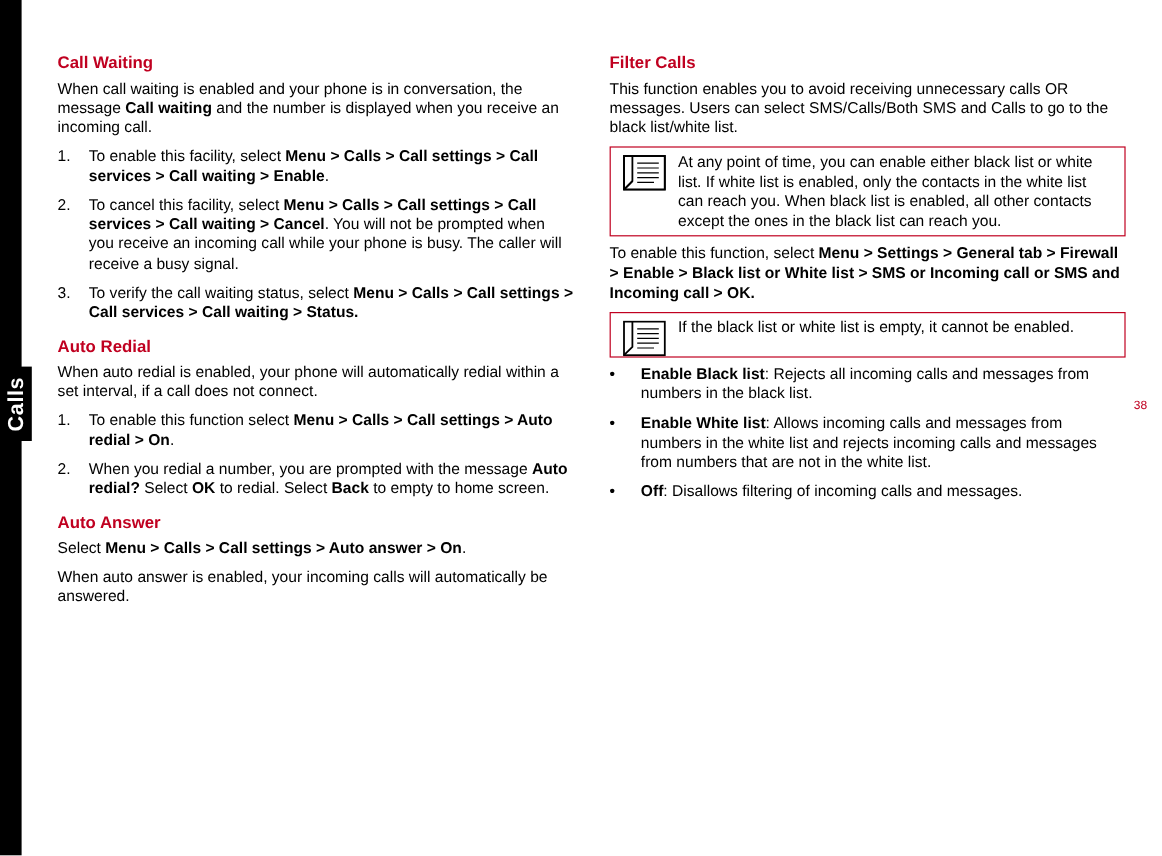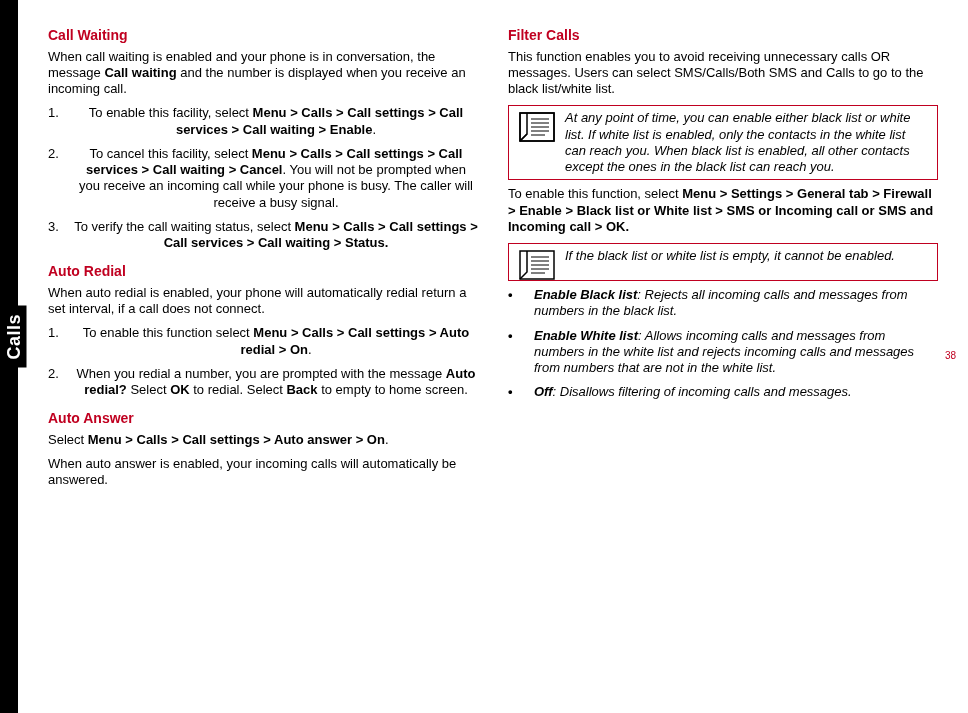--- a/index.html
+++ b/index.html
@@ -1,37 +1,37 @@
 <!DOCTYPE html>
 <html><head>
 <meta charset="utf-8">
 <style>
 * { margin: 0; padding: 0; box-sizing: border-box; }
 body { font-family: Arial, Helvetica, sans-serif; font-size: 13px; color: #000; width: 968px; height: 713px; position: relative; background: #fff; }
 .black-bar { position: absolute; left: 0; top: 0; width: 18px; height: 713px; background: #000; }
 .side-label { position: absolute; left: 14px; top: 355px; transform: rotate(-90deg); transform-origin: left center; color: #fff; background: #000; font-weight: bold; font-size: 18px; padding: 2px 8px; font-family: Arial, sans-serif; letter-spacing: 0.5px; }
-.page { display: flex; padding: 27px 30px 30px 48px; gap: 30px; }
+.page { display: flex; padding: 44px 30px 30px 48px; gap: 30px; }
 .col { flex: 1; line-height: 1.25; }
 .heading { color: #c00020; font-weight: bold; font-size: 14px; margin-bottom: 4px; font-family: Arial, sans-serif; }
 .section { margin-bottom: 12px; }
 p { margin-bottom: 8px; }
 .b { font-weight: bold; }
 ol { list-style: none; padding-left: 0; }
 ol li { display: flex; margin-bottom: 8px; }
 ol li .num { width: 26px; flex-shrink: 0; }
-ol li .txt { flex: 1; text-align: center; }
+ol li .txt { flex: 1; }
 ul { list-style: none; padding-left: 0; }
 ul li { display: flex; margin-bottom: 8px; }
 ul li .bullet { width: 26px; flex-shrink: 0; font-weight: bold; }
-ul li .txt { flex: 1; font-style: italic; }
+ul li .txt { flex: 1; }
 .note-box { border: 1.5px solid #c00020; display: flex; margin-bottom: 6px; }
 .note-icon { width: 56px; display: flex; align-items: flex-start; justify-content: center; padding-top: 6px; }
 .note-icon svg { width: 36px; height: 30px; }
-.note-text { flex: 1; padding: 4px 8px 4px 0; line-height: 1.25; font-style: italic; }
-.page-num { position: absolute; right: 12px; top: 350px; color: #c00020; font-size: 10px; text-align: center; }
+.note-text { flex: 1; padding: 4px 8px 4px 0; line-height: 1.25; }
+.page-num { position: absolute; right: 12px; top: 333px; color: #c00020; font-size: 10px; text-align: center; }
 </style>
 </head>
 <body>
 
 <div class="black-bar"></div>
 <div class="side-label">Calls</div>
 <div class="page-num">38</div>
 
 <div class="page">
   <div class="col">
@@ -50,21 +50,21 @@
           </li>
         <li>
             <span class="num">3.</span>
             <span class="txt"><span>To verify the call waiting status, select </span><span class="b">Menu &gt; Calls &gt; Call settings &gt; Call services &gt; Call waiting &gt; Status.</span></span>
           </li>
       </ol>
     </div>
 
     <div class="section">
       <div class="heading">Auto Redial</div>
-      <p>When auto redial is enabled, your phone will automatically redial return a set interval, if a call does not connect.</p>
+      <p>When auto redial is enabled, your phone will automatically redial within a set interval, if a call does not connect.</p>
       <ol>
         <li>
             <span class="num">1.</span>
             <span class="txt"><span>To enable this function select </span><span class="b">Menu &gt; Calls &gt; Call settings &gt; Auto redial &gt; On</span><span>.</span></span>
           </li>
         <li>
             <span class="num">2.</span>
             <span class="txt"><span>When you redial a number, you are prompted with the message </span><span class="b">Auto redial?</span><span> Select </span><span class="b">OK</span><span> to redial. Select </span><span class="b">Back</span><span> to empty to home screen.</span></span>
           </li>
       </ol>

